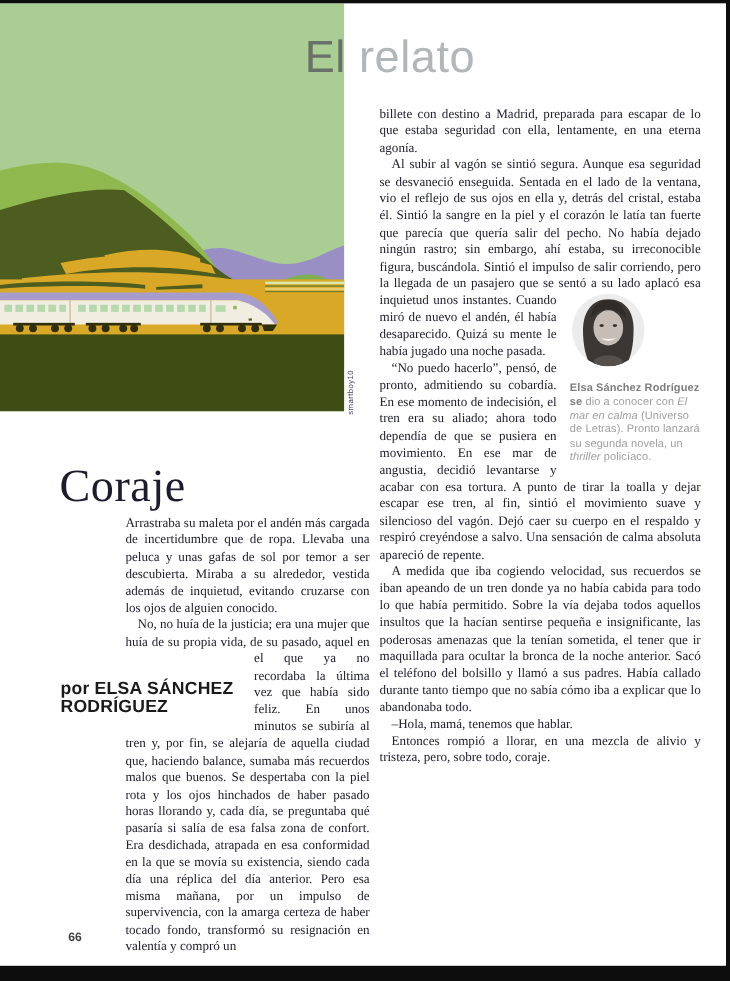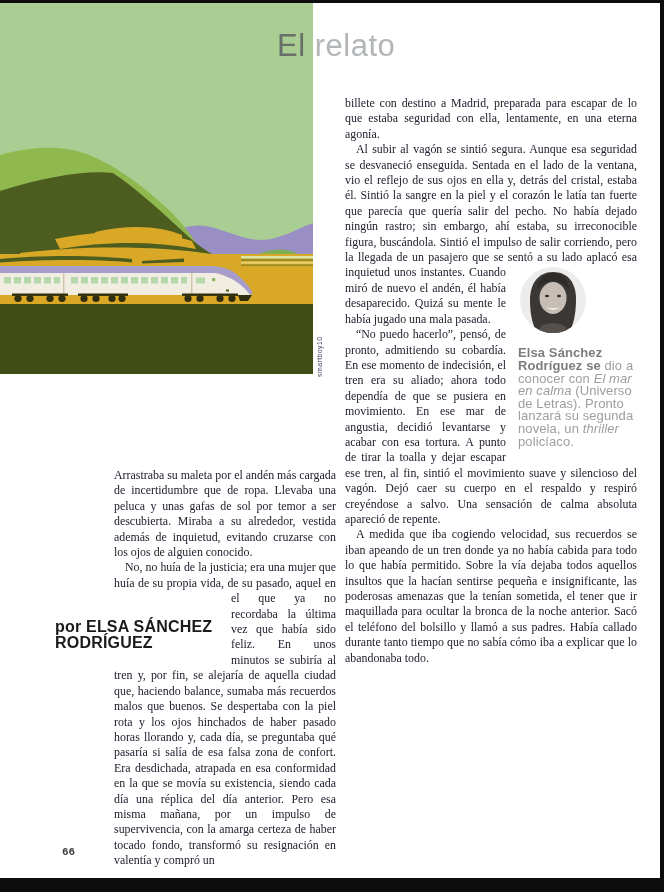--- a/index.html
+++ b/index.html
@@ -11,21 +11,21 @@
   .frame-top    { position:absolute; left:0; top:0; width:664px; height:3px; background:#0d0d0d; }
   .frame-right  { position:absolute; right:0; top:0; width:4px; height:892px; background:#0d0d0d; }
   .frame-bottom { position:absolute; left:0; bottom:0; width:664px; height:14px; background:#0d0d0d; }
 
   .illustration { position:absolute; left:0; top:3px; width:313px; height:371px; }
   .illustration svg { display:block; width:100%; height:100%; }
 
   .section-header {
     position:absolute; left:277px; top:28px;
     font-family:"Liberation Sans", sans-serif; font-weight:300;
-    font-size:31px; letter-spacing:0.5px; white-space:nowrap;
+    font-size:41px; letter-spacing:0.5px; white-space:nowrap;
   }
   .section-header .w1 { color:#687069; }
   .section-header .w2 { color:#b2b6b8; }
 
   .credit {
     position:absolute; left:316px; top:377px;
     transform:rotate(-90deg); transform-origin:0 0;
     font-family:"Liberation Sans", sans-serif; font-size:7px;
     letter-spacing:0.4px; color:#41415e; white-space:nowrap;
   }
@@ -53,29 +53,29 @@
   }
 
   .author-inset {
     float:right; display:block; width:122px; margin:2px 0 10px 9px;
     text-indent:0; text-align:left;
   }
   .author-photo { display:block; width:66px; height:66px; margin-left:5px; }
   .author-photo svg { display:block; width:66px; height:66px; }
   .author-caption {
     display:block; margin-top:14px; padding-left:3px;
-    font-family:"Liberation Sans", sans-serif; font-size:13px;
+    font-family:"Liberation Sans", sans-serif; font-size:10px;
     line-height:12.6px; color:#9e9e9e; letter-spacing:0.1px;
   }
   .author-caption b { color:#7d7d7d; }
   .author-caption i { font-style:italic; }
 
   .page-number {
     position:absolute; left:62px; top:846px;
-    font-family:Liberation Mono, monospace; font-weight:bold;
+    font-family:Liberation Sans, sans-serif; font-weight:bold;
     font-size:11px; color:#3c3c3c;
   }
 </style>
 </head>
 <body>
 
 <div class="page">
 
   <div class="illustration">
     <svg viewBox="0 0 313 371" preserveAspectRatio="none">
@@ -161,20 +161,21 @@
       </g>
 
       <rect x="0" y="301" width="313" height="70" fill="#3f4d15"></rect>
     </svg>
   </div>
 
   <div class="section-header"><span class="w1">El</span> <span class="w2">relato</span></div>
 
   <div class="credit">smartboy10</div>
 
+  <div class="article-title">Coraje</div>
 
   <div class="col col-left">
     <p class="body-p">Arrastraba su maleta por el andén más cargada de incertidumbre que de ropa. Llevaba una peluca y unas gafas de sol por temor a ser descubierta. Miraba a su alrededor, vestida además de inquietud, evitando cruzarse con los ojos de alguien conocido.</p>
     <p class="body-p indent"><span>No, no huía de la justicia; era una mujer que huía de su propia vida, de su pasado, aquel </span><span class="byline-float"><span>por ELSA SÁNCHEZ RODRÍGUEZ</span></span><span>en el que ya no recordaba la última vez que había sido feliz. En unos minutos se subiría al tren y, por fin, se alejaría de aquella ciudad que, haciendo balance, sumaba más recuerdos malos que buenos. Se despertaba con la piel rota y los ojos hinchados de haber pasado horas llorando y, cada día, se preguntaba qué pasaría si salía de esa falsa zona de confort. Era desdichada, atrapada en esa conformidad en la que se movía su existencia, siendo cada día una réplica del día anterior. Pero esa misma mañana, por un impulso de supervivencia, con la amarga certeza de haber tocado fondo, transformó su resignación en valentía y compró un</span></p>
   </div>
 
   <div class="col col-right">
     <p class="body-p">billete con destino a Madrid, preparada para escapar de lo que estaba seguridad con ella, lentamente, en una eterna agonía.</p>
     <p class="body-p indent"><span>Al subir al vagón se sintió segura. Aunque esa seguridad se desvaneció enseguida. Sentada en el lado de la ventana, vio el reflejo de sus ojos en ella y, detrás del cristal, estaba él. Sintió la sangre en la piel y el corazón le latía tan fuerte que parecía que quería salir del pecho. No había dejado ningún rastro; sin embargo, ahí estaba, su irreconocible figura, buscándola. Sintió el impulso de salir corriendo, pero la llegada de un pasajero que se sentó a su lado aplacó esa inquietud unos instantes. </span><span class="author-inset">
           <span class="author-photo">
@@ -190,23 +191,25 @@
                 <ellipse cx="33" cy="31" rx="13.5" ry="16" fill="#c6beb6"></ellipse>
                 <path d="M33,6 C24,6 18,12 17,22 C23,16 28,14 33,14 C38,14 43,16 49,22 C48,12 42,6 33,6 Z" fill="#2e2b29"></path>
                 <ellipse cx="27" cy="29" rx="2" ry="1.2" fill="#2e2b29"></ellipse>
                 <ellipse cx="39" cy="29" rx="2" ry="1.2" fill="#2e2b29"></ellipse>
                 <path d="M26,40 Q33,46 40,40 Q33,42.5 26,40 Z" fill="#f5f2ee"></path>
                 <path d="M20,60 Q33,52 46,60 L46,66 L20,66 Z" fill="#55504c"></path>
               </g>
             </svg>
           </span>
           <span class="author-caption"><b>Elsa Sánchez Rodríguez se</b><span> dio a conocer con </span><i>El mar en calma</i><span> (Universo de Letras). Pronto lanzará su segunda novela, un </span><i>thriller</i><span> policíaco.</span></span>
-        </span><span>Cuando miró de nuevo el andén, él había desaparecido. Quizá su mente le había jugado una mala pasada.</span></p>
+        </span><span>Cuando miró de nuevo el andén, él había desaparecido. Quizá su mente le había jugado una noche pasada.</span></p>
     <p class="body-p indent">“No puedo hacerlo”, pensó, de pronto, admitiendo su cobardía. En ese momento de indecisión, el tren era su aliado; ahora todo dependía de que se pusiera en movimiento. En ese mar de angustia, decidió levantarse y acabar con esa tortura. A punto de tirar la toalla y dejar escapar ese tren, al fin, sintió el movimiento suave y silencioso del vagón. Dejó caer su cuerpo en el respaldo y respiró creyéndose a salvo. Una sensación de calma absoluta apareció de repente.</p>
     <p class="body-p indent">A medida que iba cogiendo velocidad, sus recuerdos se iban apeando de un tren donde ya no había cabida para todo lo que había permitido. Sobre la vía dejaba todos aquellos insultos que la hacían sentirse pequeña e insignificante, las poderosas amenazas que la tenían sometida, el tener que ir maquillada para ocultar la bronca de la noche anterior. Sacó el teléfono del bolsillo y llamó a sus padres. Había callado durante tanto tiempo que no sabía cómo iba a explicar que lo abandonaba todo.</p>
+    <p class="body-p indent">–Hola, mamá, tenemos que hablar.</p>
+    <p class="body-p indent">Entonces rompió a llorar, en una mezcla de alivio y tristeza, pero, sobre todo, coraje.</p>
   </div>
 
   <div class="page-number">66</div>
 
   <div class="frame-top"></div>
   <div class="frame-right"></div>
   <div class="frame-bottom"></div>
 
 </div>
 

